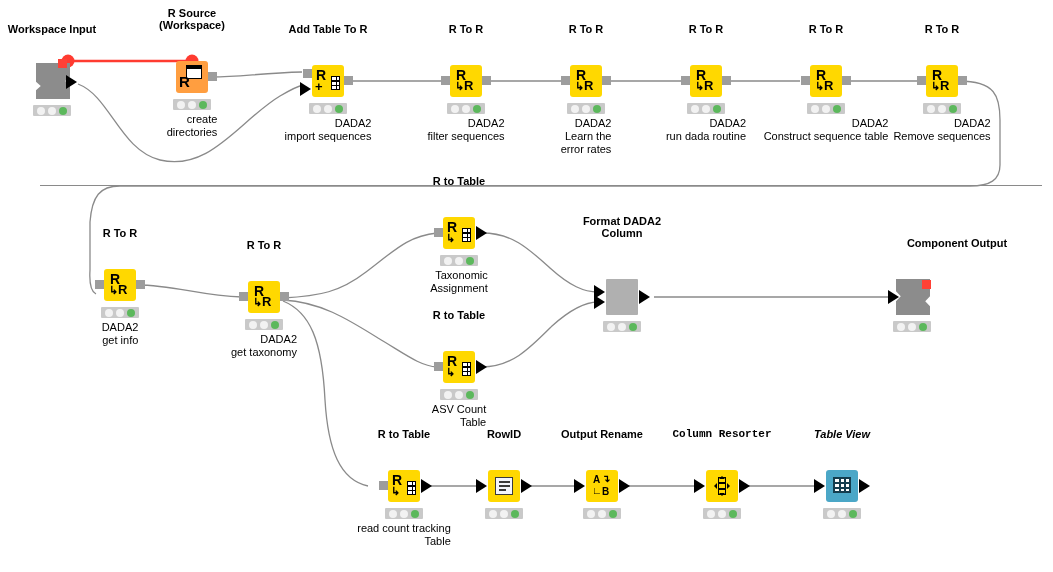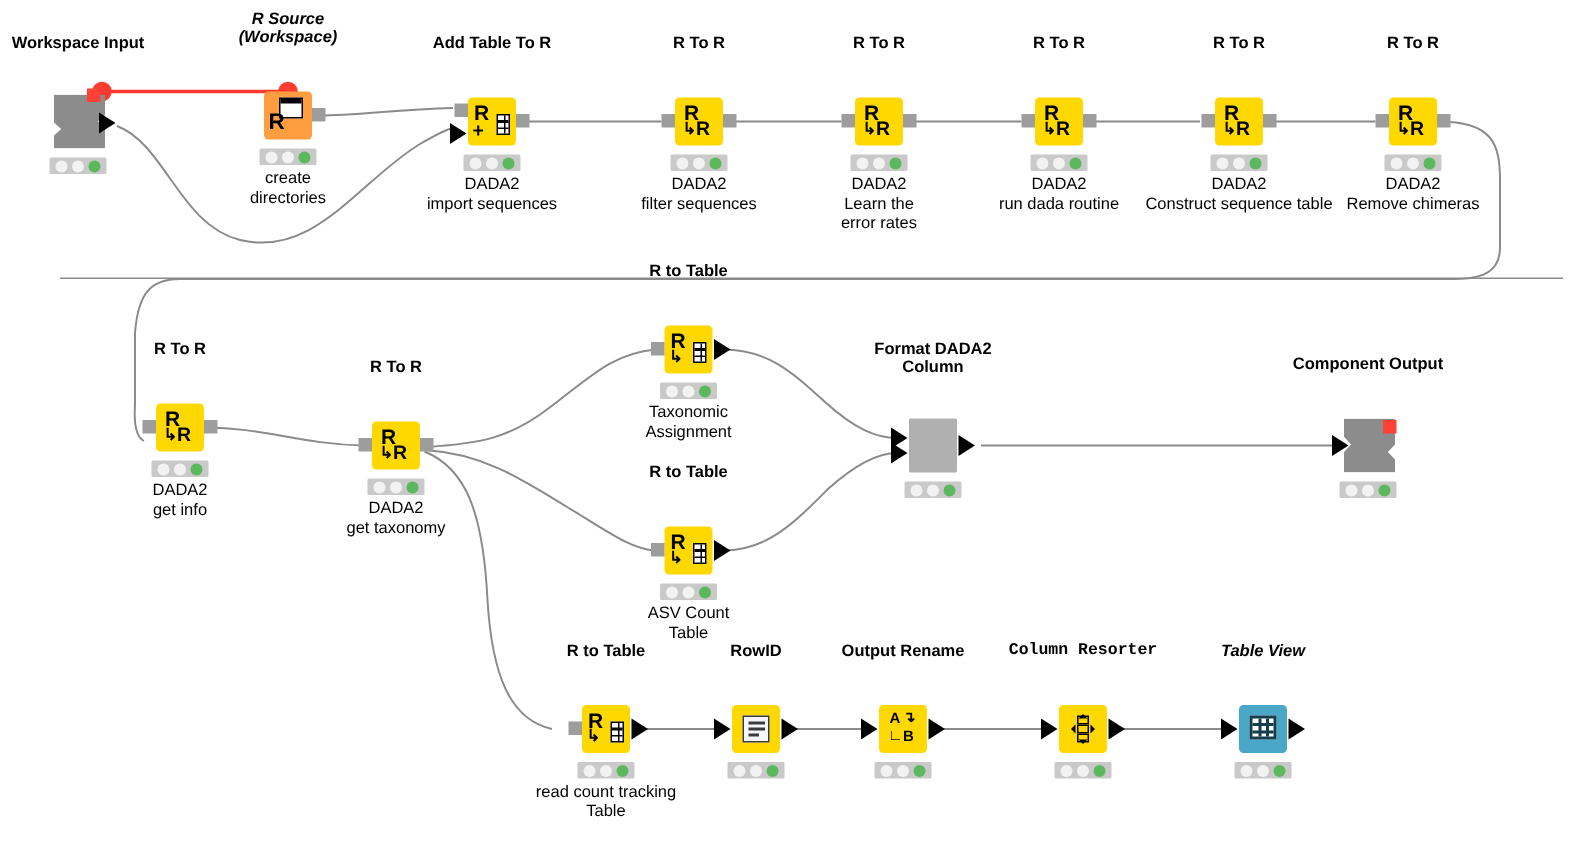--- a/index.html
+++ b/index.html
@@ -85,21 +85,21 @@
   .lamp.on { background: #5cb85c; }
 
   .node-sub {
     position: absolute;
     left: 50%;
     transform: translateX(-50%);
     top: 52px;
     white-space: nowrap;
     font-size: 11px;
     color: #000000;
-    text-align: center;
+    text-align: right;
     line-height: 13px;
   }
 
   
   .port {
     position: absolute;
     width: 9px;
     height: 9px;
     background: #9d9d9d;
     top: 11px;
@@ -349,21 +349,21 @@
     <div class="flow-port-red" style="left:6px; top:-4px;"></div>
     <div class="tri out" style="left:14px; top:12px;"></div>
     <div class="status" style="top:42px;">
       <span class="lamp"></span>
       <span class="lamp"></span>
       <span class="lamp on"></span>
     </div>
   </div>
 
   <div class="node" style="left:192px; top:61px;">
-    <div class="node-title" style="bottom:30px;font-style:italic;">
+    <div class="node-title" style="bottom:30px;">
       <div>R Source</div>
       <div>(Workspace)</div>
     </div>
     <div class="node-body orange">
       <div class="win"></div>
       <div class="r-src">R</div>
     </div>
     <div class="port out"></div>
     <div class="status">
       <span class="lamp"></span>
@@ -489,21 +489,21 @@
     </div>
     <div class="port in"></div>
     <div class="port out"></div>
     <div class="status">
       <span class="lamp"></span>
       <span class="lamp"></span>
       <span class="lamp on"></span>
     </div>
     <div class="node-sub">
       <div>DADA2</div>
-      <div>Remove chimeras</div>
+      <div>Remove sequences</div>
     </div>
   </div>
 
   <div class="node" style="left:120px; top:269px;">
     <div class="node-title" style="bottom:30px;">R To R</div>
     <div class="node-body yellow">
       <div class="r-big" style="left:6px;">R</div>
       <div class="arr-dn" style="left:5px;">↳</div>
       <div class="r-small" style="left:14px; top:14px;">R</div>
     </div>
@@ -578,37 +578,37 @@
       <span class="lamp"></span>
       <span class="lamp on"></span>
     </div>
     <div class="node-sub">
       <div>ASV Count</div>
       <div>Table</div>
     </div>
   </div>
 
   <div class="node" style="left:622px; top:279px;">
-    <div class="node-title two" style="bottom:28px;">
+    <div class="node-title two" style="bottom:40px;">
       <div>Format DADA2</div>
       <div>Column</div>
     </div>
     <div class="node-body gray" style="width:32px; height:36px;"></div>
     <div class="tri in-a" style="top:6px;"></div>
     <div class="tri in-b" style="top:16px;"></div>
     <div class="tri out" style="top:11px;"></div>
     <div class="status" style="top:42px;">
       <span class="lamp"></span>
       <span class="lamp"></span>
       <span class="lamp on"></span>
     </div>
   </div>
 
   <div class="node" style="left:912px; top:279px;">
-    <div class="node-title" style="bottom:30px;">Component Output</div>
+    <div class="node-title" style="bottom:30px;margin-left:45px;">Component Output</div>
     <div class="comp-shape out"></div>
     <div class="flow-port-red" style="left:10px; top:1px;"></div>
     <div class="tri in" style="left:-24px; top:11px;"></div>
     <div class="status" style="top:42px;">
       <span class="lamp"></span>
       <span class="lamp"></span>
       <span class="lamp on"></span>
     </div>
   </div>
 

